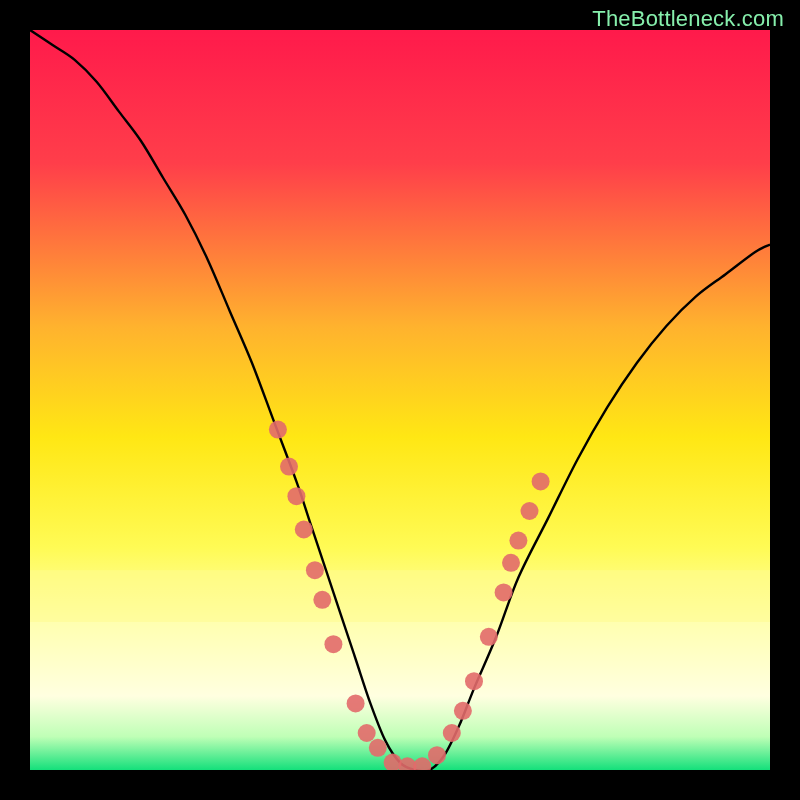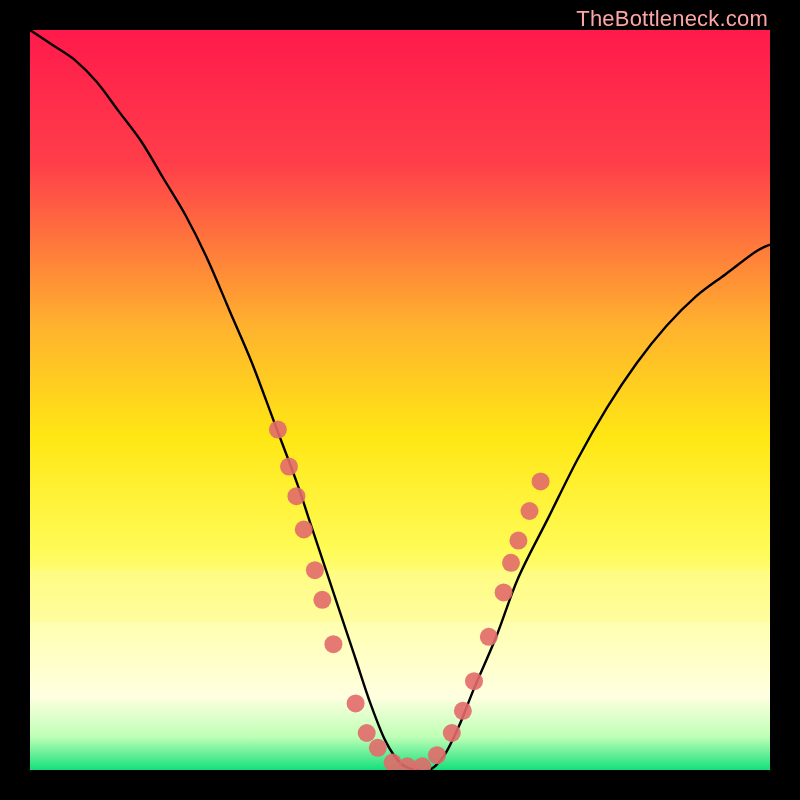--- a/index.html
+++ b/index.html
@@ -21,22 +21,22 @@
     position: absolute;
     left: 30px;
     top: 30px;
     width: 740px;
     height: 740px;
     overflow: hidden;
   }
   .watermark {
     position: absolute;
     top: 6px;
-    right: 32px;
-    color: #fca5a5;
+    right: 16px;
+    color: #86efac;
     font-size: 22px;
     font-weight: 500;
     letter-spacing: 0.2px;
     z-index: 20;
   }
   svg {
     display: block;
   }
 </style>
 </head>

